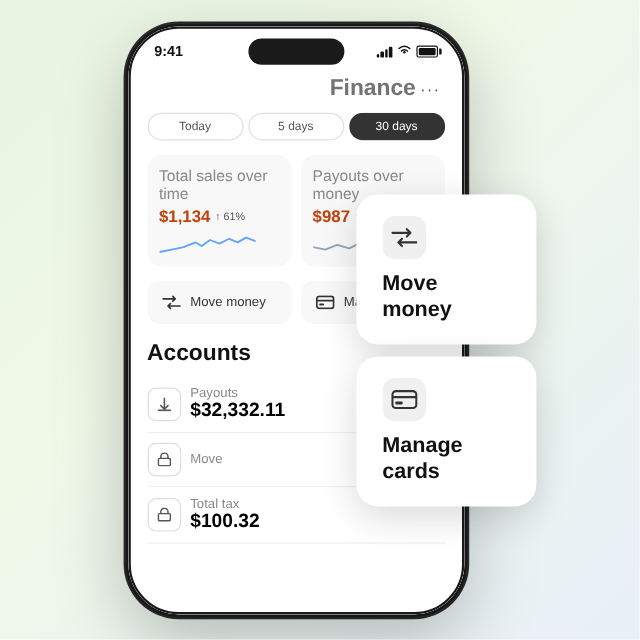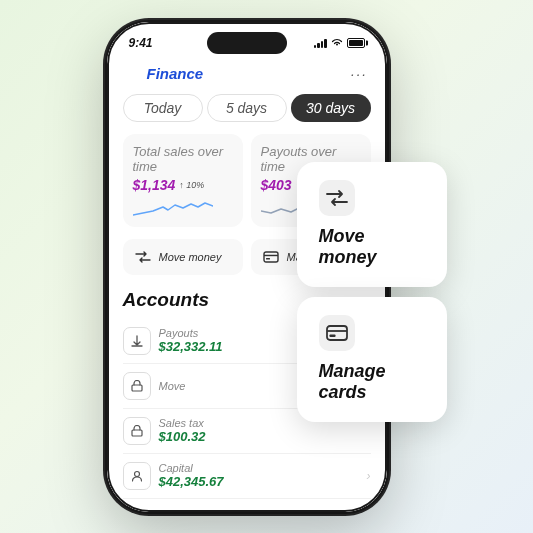--- a/index.html
+++ b/index.html
@@ -12,21 +12,20 @@
       align-items: center;
       justify-content: center;
       font-family: -apple-system, BlinkMacSystemFont, 'SF Pro Display', 'Helvetica Neue', sans-serif;
       overflow: hidden;
     }
 
     .phone-wrapper {
       position: relative;
       width: 320px;
       height: 490px;
-      font-style: italic;
     }
 
     .phone-frame {
       position: absolute;
       top: 0;
       left: 0;
       width: 280px;
       height: 490px;
       background: #fff;
       border-radius: 42px;
@@ -142,25 +141,25 @@
 
     
     .app-header {
       display: flex;
       justify-content: space-between;
       align-items: center;
       padding: 8px 0;
     }
 
     .app-title {
-      font-size: 15px;
+      font-size: 19px;
       font-weight: 600;
-      color: #1d4ed8;
+      color: #737373;
       flex: 1;
-      text-align: left;
+      text-align: right;
     }
 
     .more-btn {
       width: 24px;
       height: 24px;
       display: flex;
       align-items: center;
       justify-content: center;
       color: #555;
       font-size: 14px;
@@ -176,21 +175,21 @@
       display: flex;
       gap: 4px;
       margin-bottom: 12px;
     }
 
     .tab-item {
       flex: 1;
       padding: 5px 8px;
       border-radius: 16px;
       text-align: center;
-      font-size: 14px;
+      font-size: 10px;
       color: #555;
       cursor: pointer;
       border: 1px solid transparent;
     }
 
     .tab-item.active {
       background: #333;
       color: #fff;
       font-weight: 500;
     }
@@ -221,21 +220,21 @@
 
     .stat-value-row {
       display: flex;
       align-items: center;
       gap: 4px;
     }
 
     .stat-value {
       font-size: 14px;
       font-weight: 600;
-      color: #a21caf;
+      color: #c2410c;
     }
 
     .stat-change {
       font-size: 9px;
       color: #555;
     }
 
     .sparkline {
       margin-top: 4px;
     }
@@ -312,23 +311,23 @@
     .account-info {
       flex: 1;
     }
 
     .account-name {
       font-size: 11px;
       color: #888;
     }
 
     .account-amount {
-      font-size: 13px;
+      font-size: 16px;
       font-weight: 600;
-      color: #15803d;
+      color: #000000;
     }
 
     .account-chevron {
       color: #ccc;
       font-size: 12px;
     }
 
     
     .floating-cards {
       position: absolute;
@@ -418,32 +417,32 @@
           <div class="tab-item">Today</div>
           <div class="tab-item">5 days</div>
           <div class="tab-item active">30 days</div>
         </div>
 
         <div class="stats-row">
           <div class="stat-card">
             <div class="stat-label">Total sales over time</div>
             <div class="stat-value-row">
               <span class="stat-value">$1,134</span>
-              <span class="stat-change">↑ 10%</span>
+              <span class="stat-change">↑ 61%</span>
             </div>
             <div class="sparkline">
               <svg class="sparkline-svg" width="80" height="22" viewBox="0 0 80 22">
                 <polyline points="0,18 10,16 20,14 30,10 35,13 42,8 50,11 58,7 65,10 72,6 80,9" fill="none" stroke="#60a5fa" stroke-width="1.5" stroke-linecap="round" stroke-linejoin="round"></polyline>
               </svg>
             </div>
           </div>
           <div class="stat-card">
-            <div class="stat-label">Payouts over time</div>
+            <div class="stat-label">Payouts over money</div>
             <div class="stat-value-row">
-              <span class="stat-value">$403</span>
+              <span class="stat-value">$987</span>
               <span class="stat-change">↑ 5%</span>
             </div>
             <div class="sparkline">
               <svg class="sparkline-svg" width="80" height="22" viewBox="0 0 80 22">
                 <polyline points="0,14 10,16 20,12 30,15 38,11 46,13 54,9 62,12 70,8 80,11" fill="none" stroke="#94a3b8" stroke-width="1.5" stroke-linecap="round" stroke-linejoin="round"></polyline>
               </svg>
             </div>
           </div>
         </div>
 
@@ -499,38 +498,25 @@
           </div>
 
           <div class="account-item">
             <div class="account-icon">
               <svg width="12" height="12" viewBox="0 0 12 12" fill="none">
                 <rect x="1" y="5" width="10" height="6" rx="1" stroke="#555" stroke-width="1.2"></rect>
                 <path d="M3 5V3.5a3 3 0 0 1 6 0V5" stroke="#555" stroke-width="1.2" stroke-linecap="round"></path>
               </svg>
             </div>
             <div class="account-info">
-              <div class="account-name">Sales tax</div>
+              <div class="account-name">Total tax</div>
               <div class="account-amount">$100.32</div>
             </div>
           </div>
 
-          <div class="account-item">
-            <div class="account-icon">
-              <svg width="12" height="12" viewBox="0 0 12 12" fill="none">
-                <circle cx="6" cy="4" r="2.5" stroke="#555" stroke-width="1.2"></circle>
-                <path d="M1.5 11c0-2.5 2-4 4.5-4s4.5 1.5 4.5 4" stroke="#555" stroke-width="1.2" stroke-linecap="round"></path>
-              </svg>
-            </div>
-            <div class="account-info">
-              <div class="account-name">Capital</div>
-              <div class="account-amount">$42,345.67</div>
-            </div>
-            <span class="account-chevron">›</span>
-          </div>
 
         </div>
       </div>
     </div>
     <div class="phone-border"></div>
   </div>
 
   <div class="floating-cards">
 
     <div class="floating-card">

